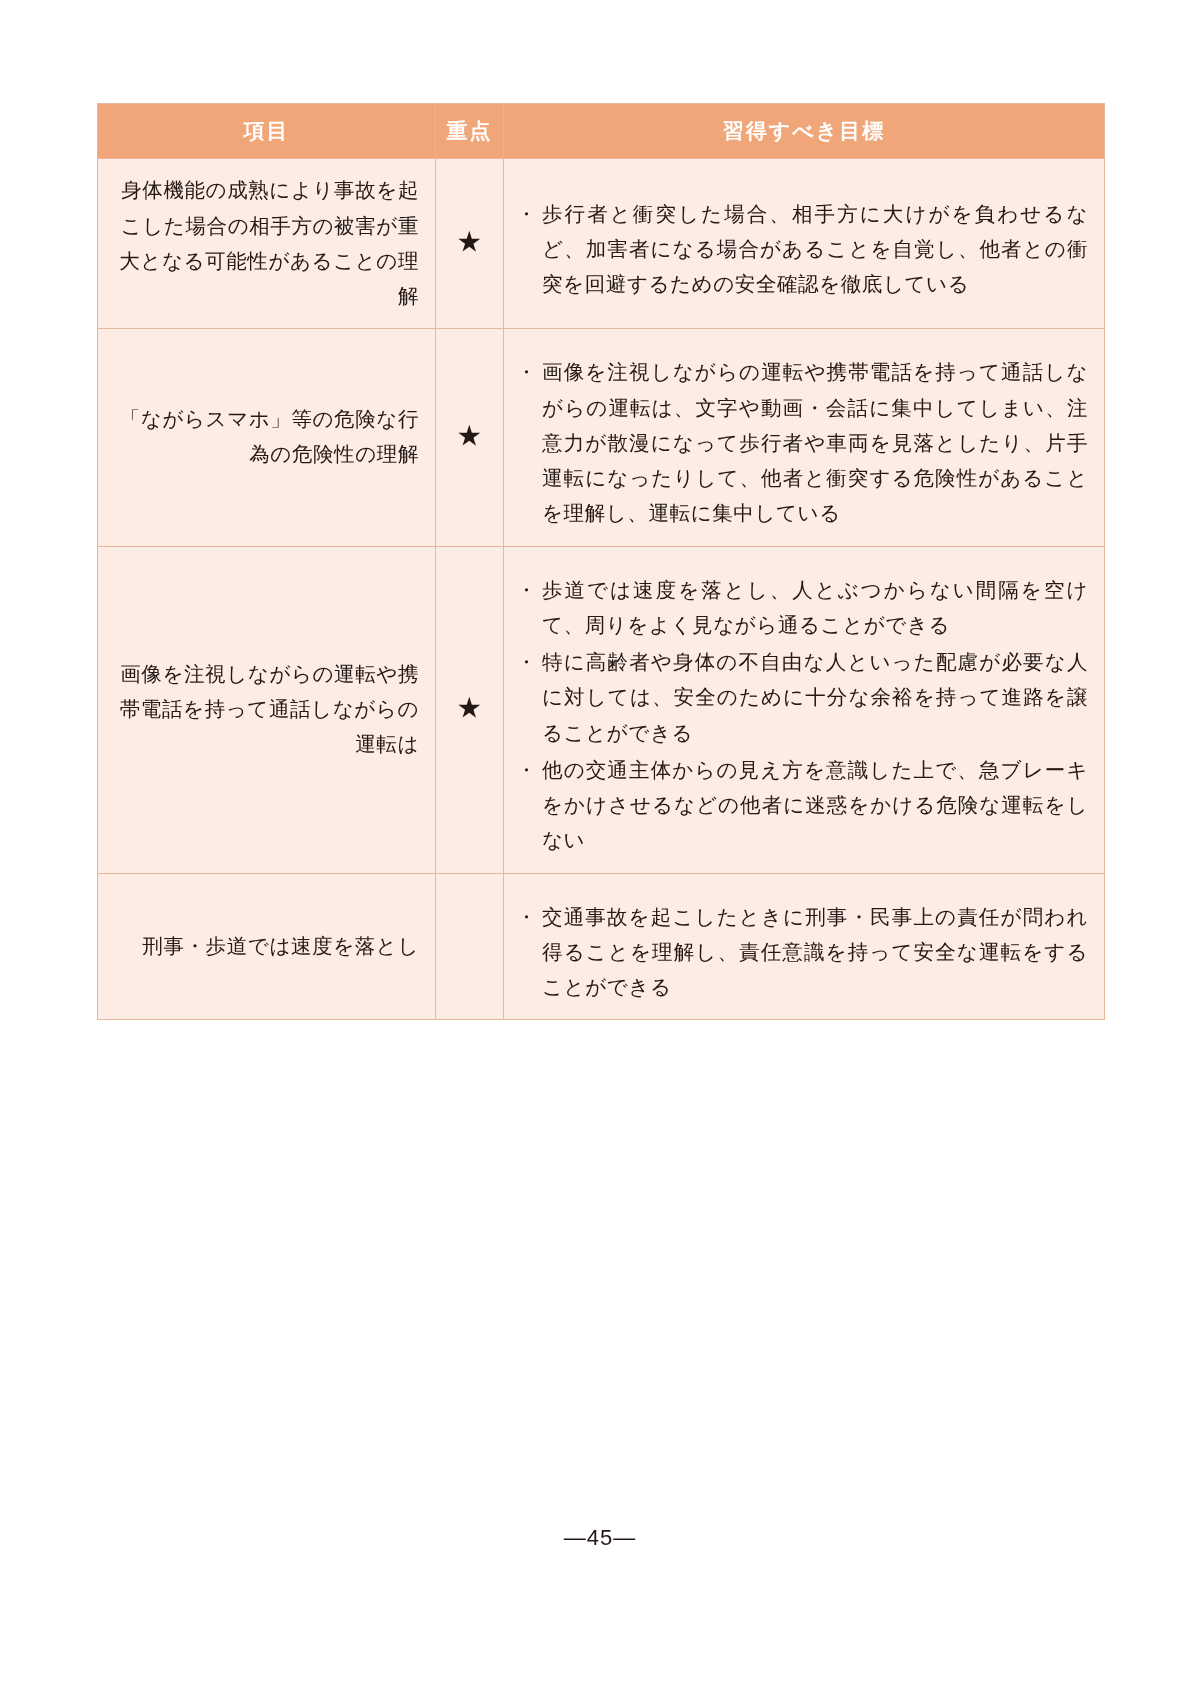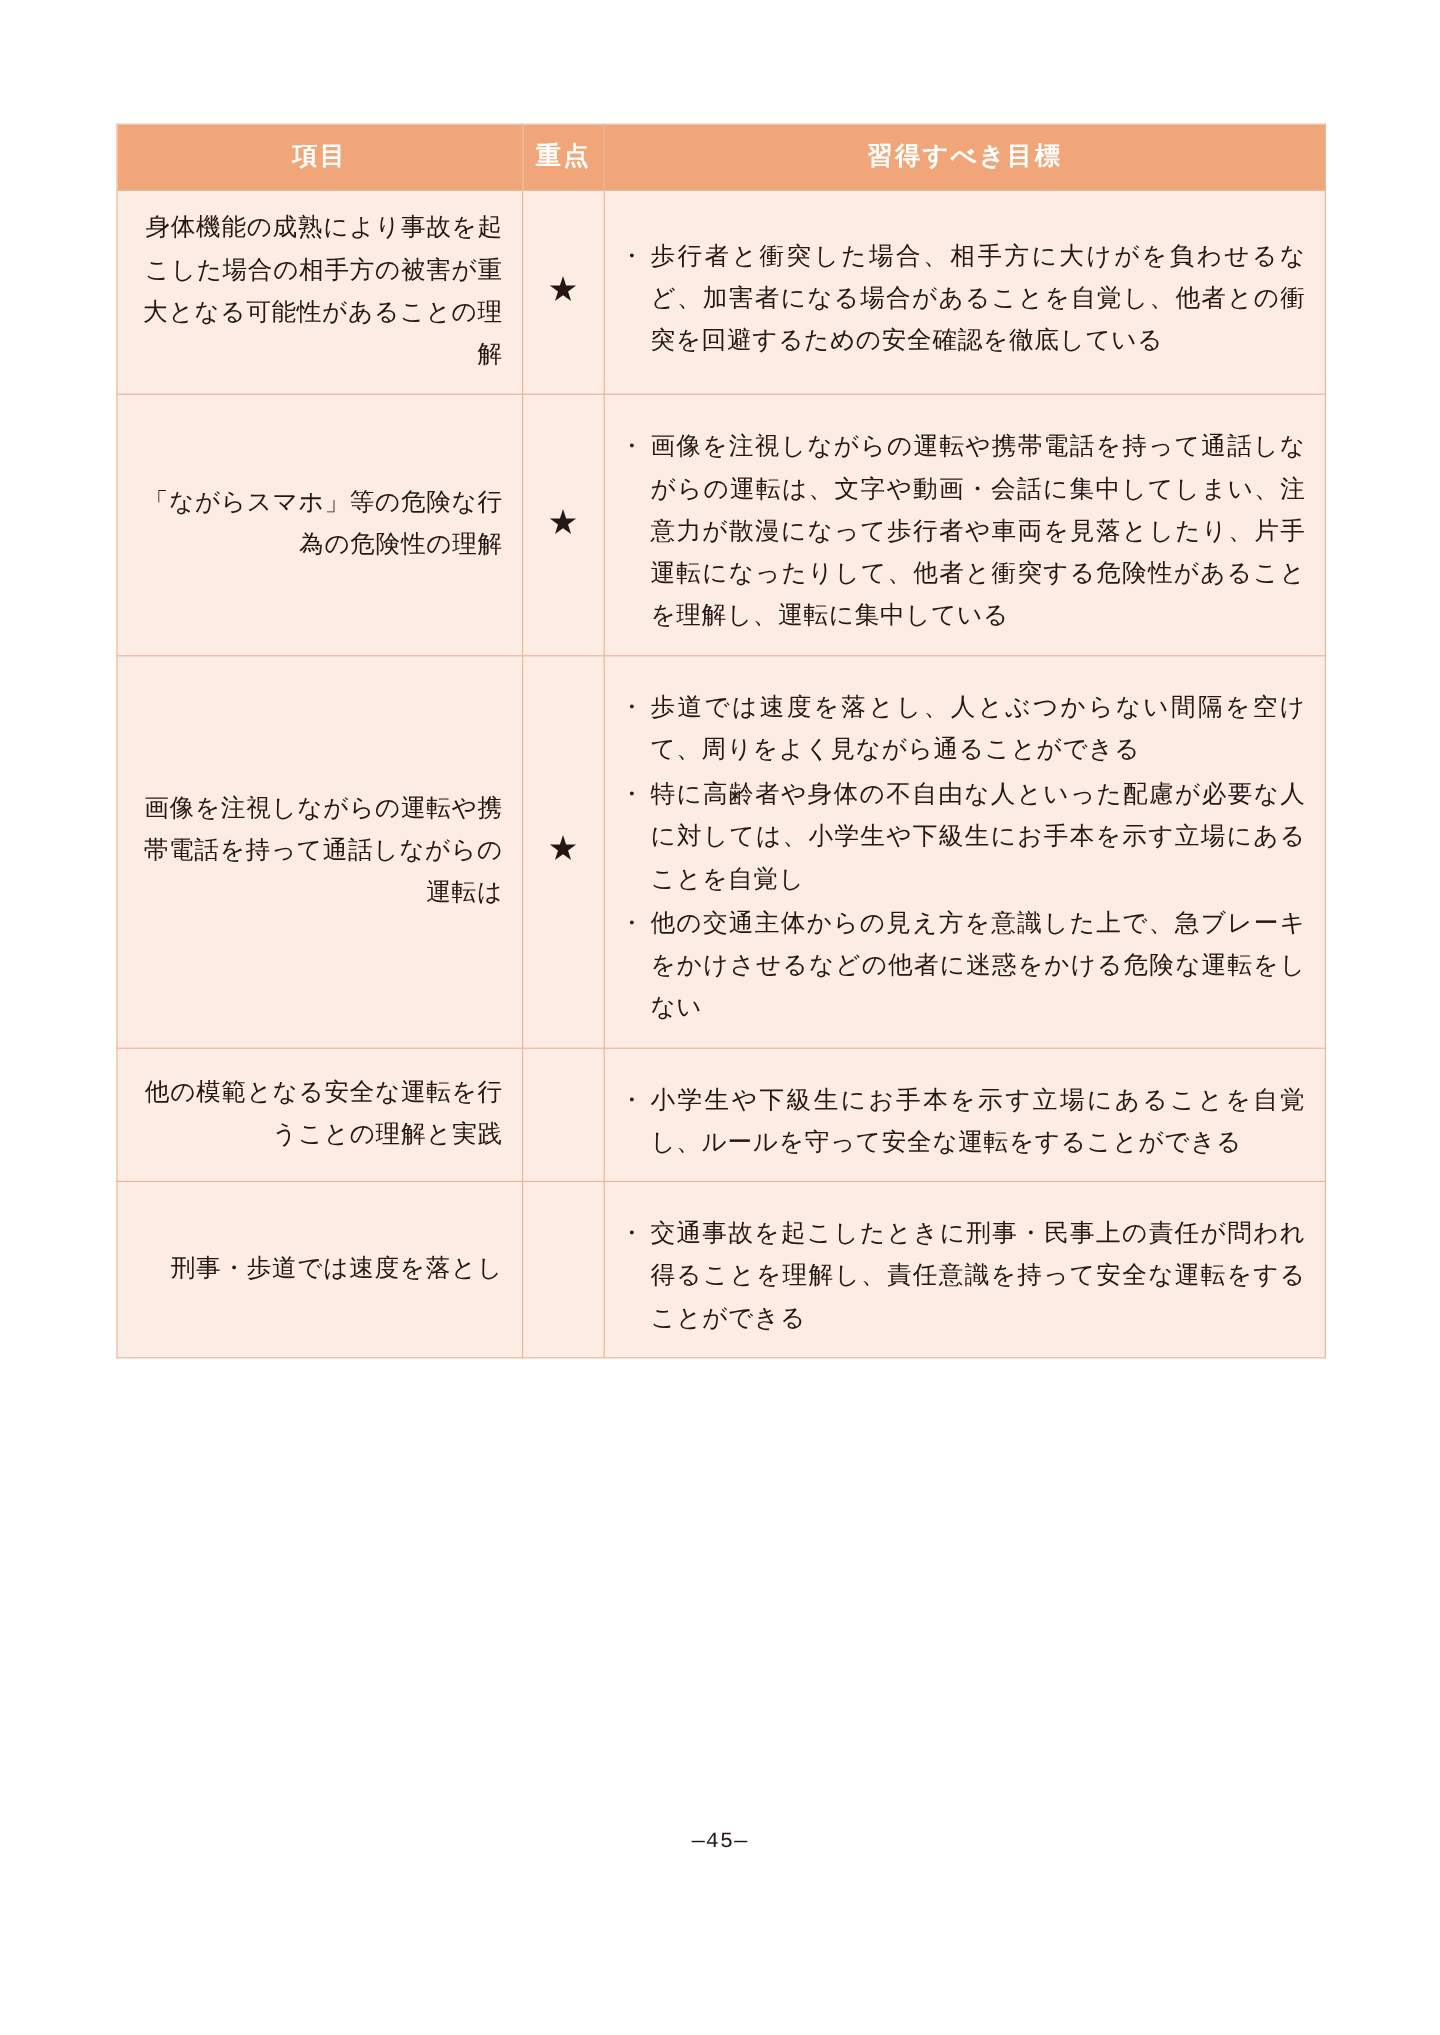--- a/index.html
+++ b/index.html
@@ -94,22 +94,22 @@
     font-size: 25px;
     color: #231815;
     line-height: 1;
   }
   .page-number {
     position: absolute;
     left: 0;
     right: 0;
     top: 1525px;
     text-align: center;
-    font-family: Liberation Mono, monospace;
-    font-size: 18px;
+    font-family: Liberation Sans, sans-serif;
+    font-size: 22px;
     color: #231815;
     letter-spacing: 1px;
   }
 </style>
 </head>
 <body>
 
 <div class="page">
 
   <div class="table-wrap">
@@ -150,33 +150,22 @@
           </td>
         </tr>
         <tr>
           <td class="item-cell">画像を注視しながらの運転や携帯電話を持って通話しながらの運転は</td>
           <td class="focus-cell">
             <span class="star">★</span>
           </td>
           <td class="goal-cell">
             <ul class="goal-list">
               <li>歩道では速度を落とし、人とぶつからない間隔を空けて、周りをよく見ながら通ることができる</li>
-              <li>特に高齢者や身体の不自由な人といった配慮が必要な人に対しては、小学生や下級生にお手本を示す立場にあることを自覚し</li>
+              <li>特に高齢者や身体の不自由な人といった配慮が必要な人に対しては、安全のために十分な余裕を持って進路を譲ることができる</li>
               <li>他の交通主体からの見え方を意識した上で、急ブレーキをかけさせるなどの他者に迷惑をかける危険な運転をしない</li>
-            </ul>
-          </td>
-        </tr>
-        <tr>
-          <td class="item-cell">他の模範となる安全な運転を行うことの理解と実践</td>
-          <td class="focus-cell">
-            <span class="star"></span>
-          </td>
-          <td class="goal-cell">
-            <ul class="goal-list">
-              <li>小学生や下級生にお手本を示す立場にあることを自覚し、ルールを守って安全な運転をすることができる</li>
             </ul>
           </td>
         </tr>
         <tr>
           <td class="item-cell">刑事・歩道では速度を落とし</td>
           <td class="focus-cell">
             <span class="star"></span>
           </td>
           <td class="goal-cell">
             <ul class="goal-list">

